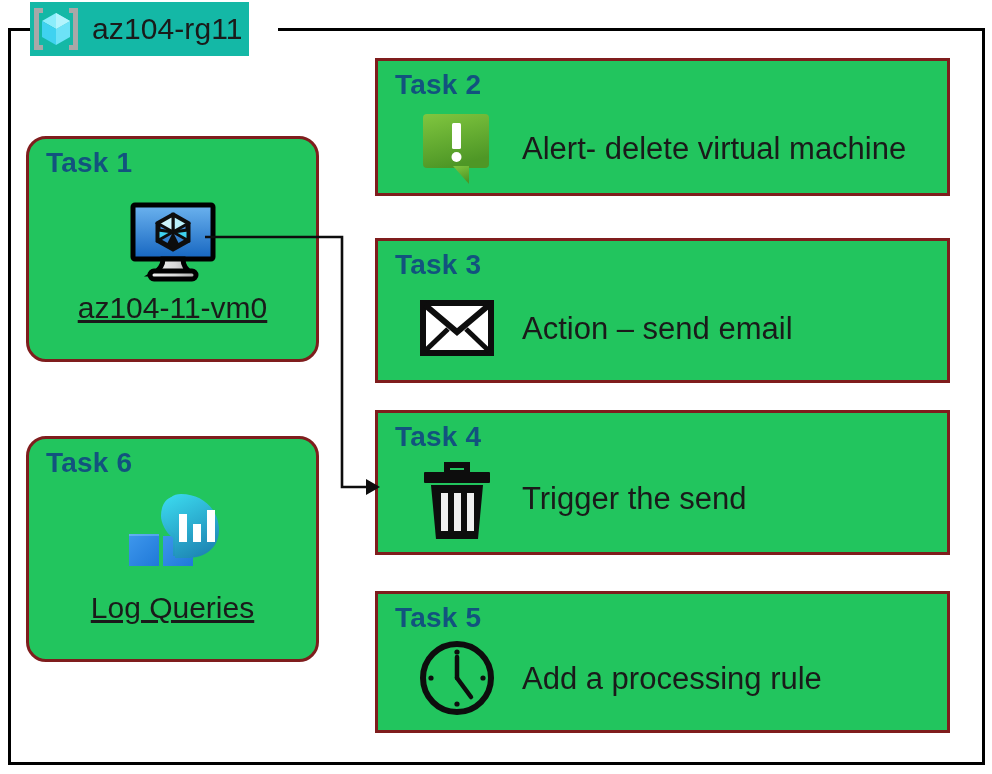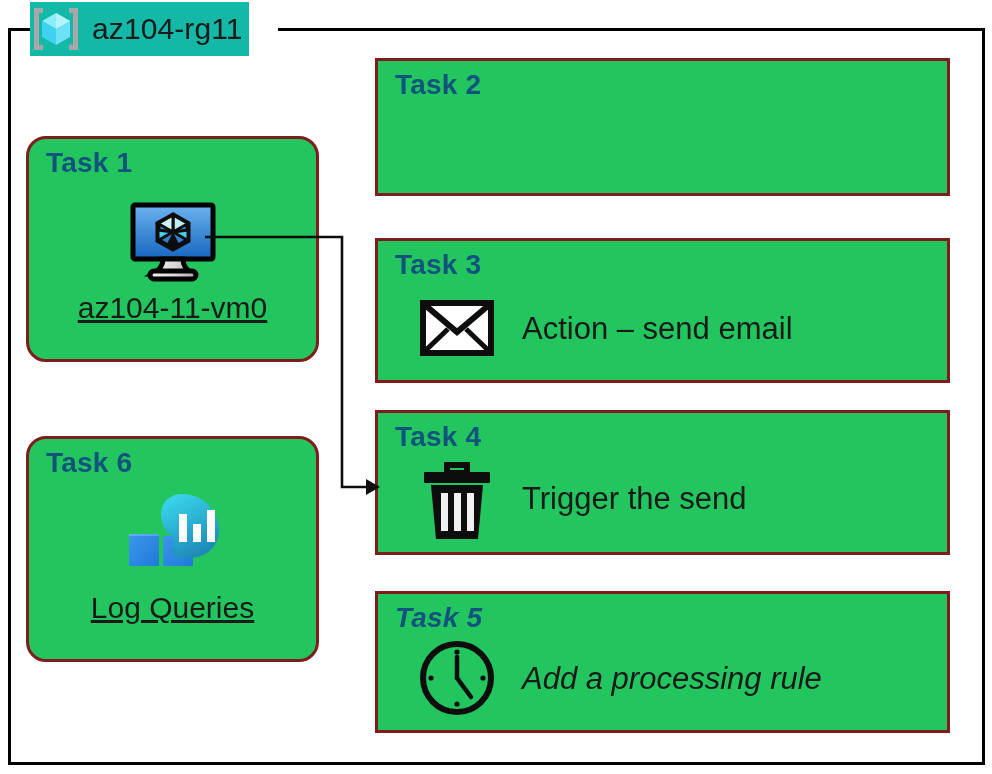--- a/index.html
+++ b/index.html
@@ -244,20 +244,37 @@
         <rect x="58" y="20" width="8" height="28" fill="#ffffff"></rect>
         <rect x="72" y="30" width="8" height="18" fill="#ffffff"></rect>
         <rect x="86" y="16" width="8" height="32" fill="#ffffff"></rect>
       </svg>
     </div>
     <div class="sq-label">Log Queries</div>
   </div>
 
   <div class="task-box wide" style="top:58px; height:138px;">
     <div class="task-title">Task 2</div>
+    <div class="wide-row">
+      <span class="wide-icon">
+        <svg width="76" height="76" viewBox="0 0 76 76" xmlns="http://www.w3.org/2000/svg">
+          <defs>
+            <linearGradient id="alertGrad" x1="0" y1="0" x2="0.3" y2="1">
+              <stop offset="0%" stop-color="#80c63f"></stop>
+              <stop offset="100%" stop-color="#4e9726"></stop>
+            </linearGradient>
+          </defs>
+          <rect x="4" y="4" width="66" height="54" rx="4" fill="url(#alertGrad)"></rect>
+          <path d="M34 56 L50 56 L50 74 Z" fill="url(#alertGrad)"></path>
+          <rect x="33" y="13" width="9" height="26" rx="1.5" fill="#ffffff"></rect>
+          <circle cx="37.5" cy="47" r="5" fill="#ffffff"></circle>
+        </svg>
+      </span>
+      <span class="wide-label">Alert- delete virtual machine</span>
+    </div>
   </div>
 
   <div class="task-box wide" style="top:238px; height:145px;">
     <div class="task-title">Task 3</div>
     <div class="wide-row">
       <span class="wide-icon">
         <svg width="74" height="56" viewBox="0 0 74 56" xmlns="http://www.w3.org/2000/svg">
           <rect x="3" y="3" width="68" height="50" fill="#ffffff" stroke="#0d0d0d" stroke-width="6"></rect>
           <path d="M5 5 L37 32 L69 5" fill="none" stroke="#0d0d0d" stroke-width="6"></path>
           <path d="M5 51 L28 29" fill="none" stroke="#0d0d0d" stroke-width="5"></path>
@@ -282,21 +299,21 @@
 
           <rect x="19" y="38" width="7" height="38" fill="#f0f0f0"></rect>
           <rect x="32" y="38" width="7" height="38" fill="#f0f0f0"></rect>
           <rect x="45" y="38" width="7" height="38" fill="#f0f0f0"></rect>
         </svg>
       </span>
       <span class="wide-label">Trigger the send</span>
     </div>
   </div>
 
-  <div class="task-box wide" style="top:591px; height:142px;font-style:italic;">
+  <div class="task-box wide" style="top:591px; height:142px;">
     <div class="task-title">Task 5</div>
     <div class="wide-row" style="top:44px;">
       <span class="wide-icon" style="height:80px;">
         <svg width="78" height="78" viewBox="0 0 78 78" xmlns="http://www.w3.org/2000/svg">
           <circle cx="39" cy="39" r="34" fill="none" stroke="#0d0d0d" stroke-width="6"></circle>
 
           <circle cx="39" cy="13" r="2.6" fill="#0d0d0d"></circle>
           <circle cx="39" cy="65" r="2.6" fill="#0d0d0d"></circle>
           <circle cx="13" cy="39" r="2.6" fill="#0d0d0d"></circle>
           <circle cx="65" cy="39" r="2.6" fill="#0d0d0d"></circle>

